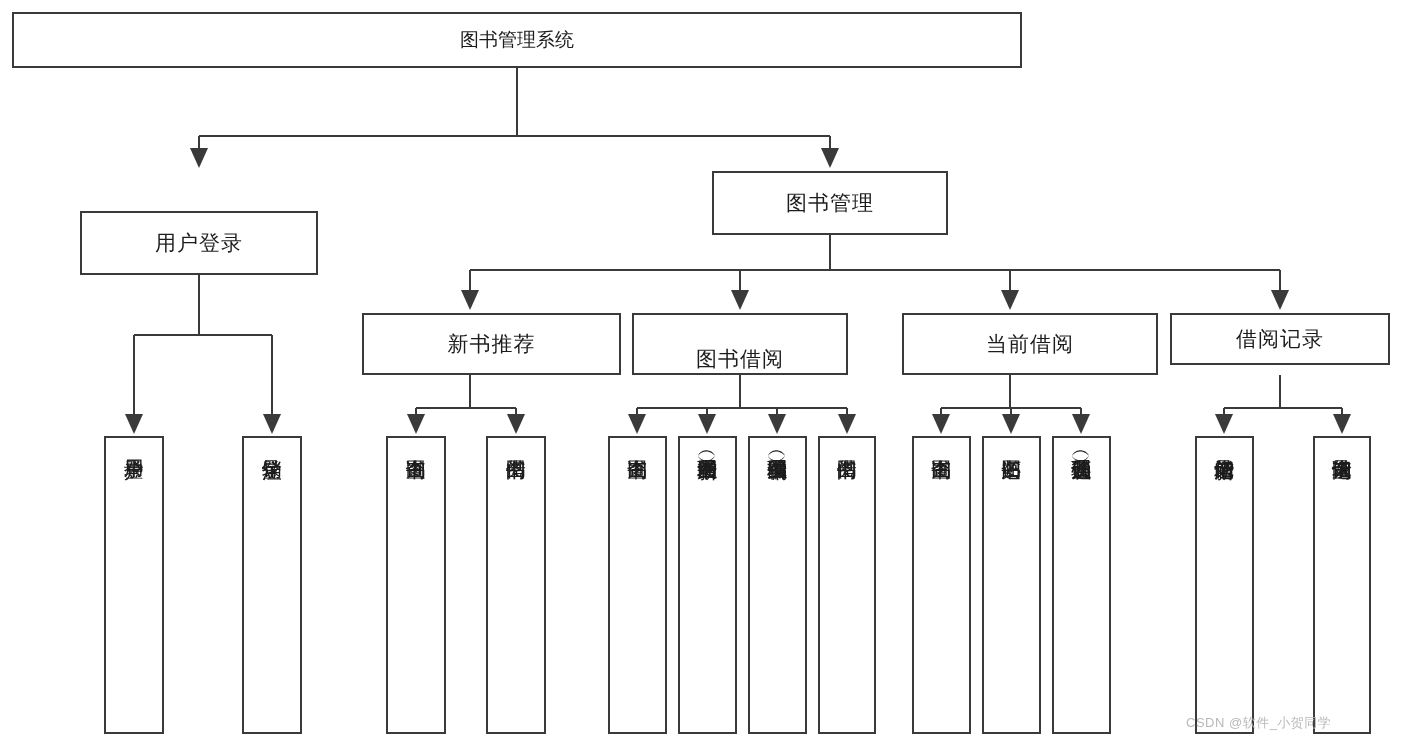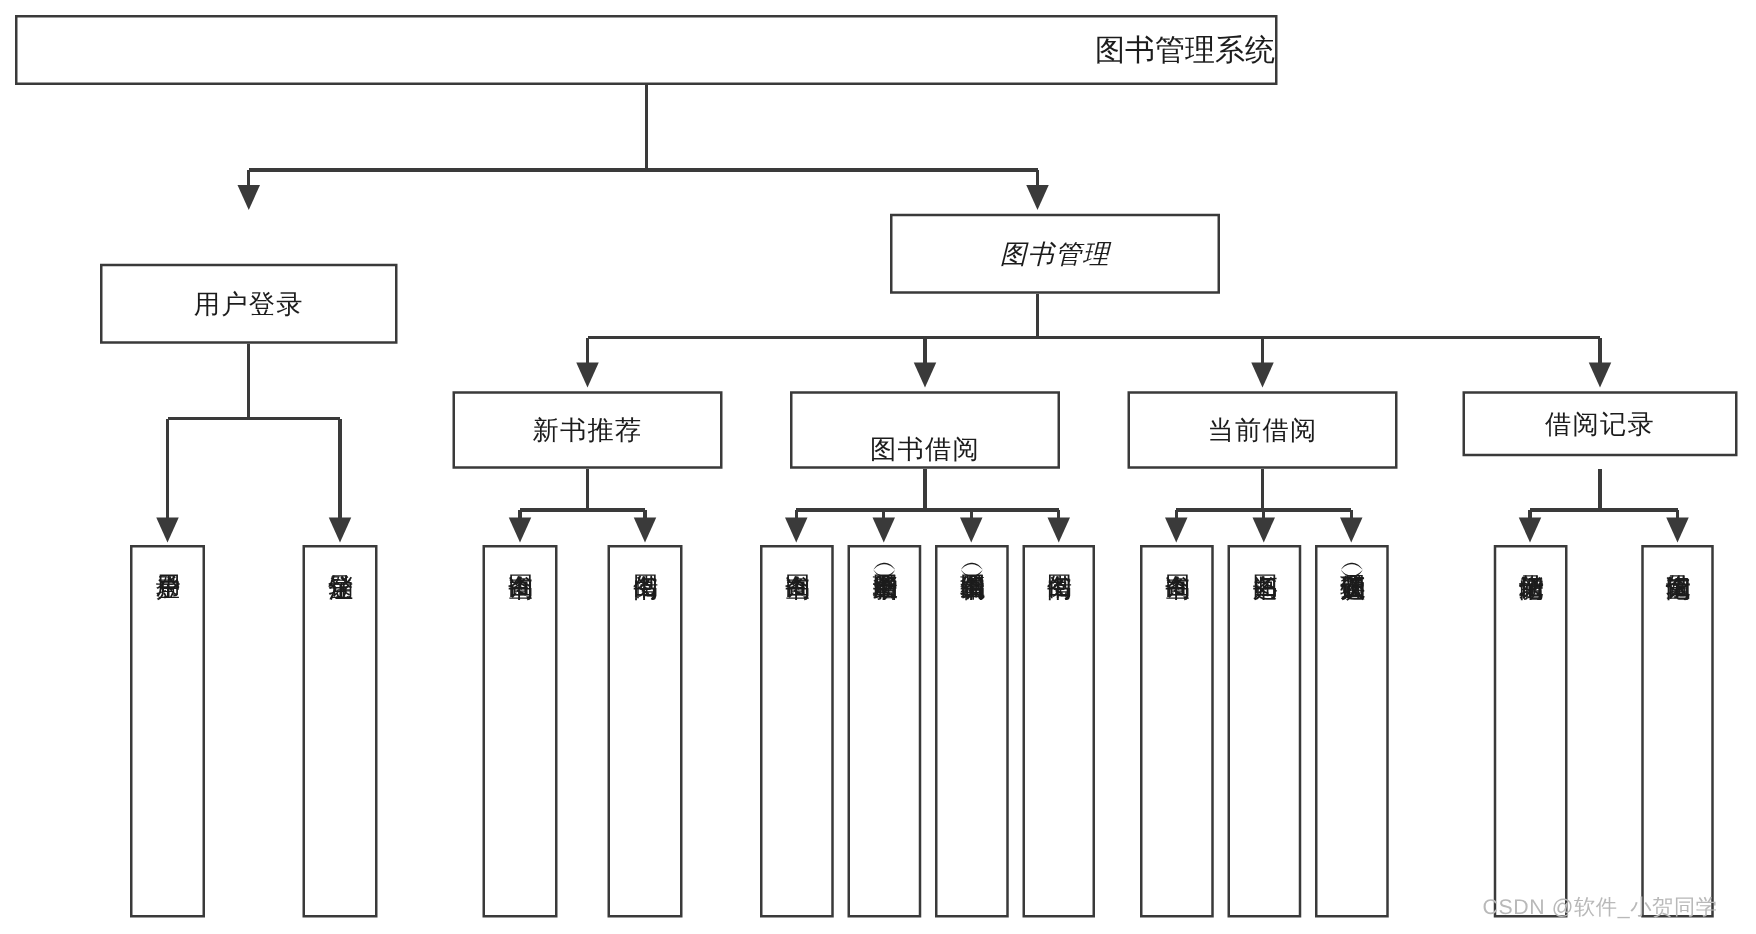--- a/index.html
+++ b/index.html
@@ -45,28 +45,27 @@
     padding-top: 6px;
   }
   .leaf-text {
     writing-mode: vertical-rl;
     text-orientation: upright;
     line-height: 1.22;
     white-space: nowrap;
     display: block;
   }
   .node.root {
-    font-size: 24px;
-    justify-content: flex-end;
+    font-size: 19px;
   }
   #watermark {
     position: absolute;
     left: 1186px;
     top: 714px;
-    font-size: 17px;
+    font-size: 13px;
     color: #b9b9b9;
     white-space: nowrap;
     letter-spacing: 0.5px;
   }
 </style>
 </head>
 <body>
 
 <div id="canvas">
 
@@ -126,32 +125,32 @@
     </svg>
 
   <div class="node root" style="left: 12px; top: 12px; width: 1010px; height: 56px;">
     <span>图书管理系统</span>
   </div>
 
   <div id="level2-layer">
       <div class="node horiz" style="left: 80px; top: 171px; width: 238px; height: 64px; margin-top: 40px;">
         <span>用户登录</span>
       </div>
-      <div class="node horiz" style="left: 712px; top: 171px; width: 264px; height: 64px; font-style: italic;">
+      <div class="node horiz" style="left: 712px; top: 171px; width: 236px; height: 64px;">
         <span>图书管理</span>
       </div>
     </div>
   <div id="level3-layer">
-      <div class="node horiz" style="left: 362px; top: 313px; width: 216px; height: 62px; justify-content: center;">
+      <div class="node horiz" style="left: 362px; top: 313px; width: 259px; height: 62px; justify-content: center;">
         <span>新书推荐</span>
       </div>
       <div class="node horiz" style="left: 632px; top: 313px; width: 216px; height: 62px; align-items: flex-end;">
         <span>图书借阅</span>
       </div>
-      <div class="node horiz" style="left: 902px; top: 313px; width: 216px; height: 62px;">
+      <div class="node horiz" style="left: 902px; top: 313px; width: 256px; height: 62px;">
         <span>当前借阅</span>
       </div>
       <div class="node horiz" style="left: 1170px; top: 313px; width: 220px; height: 52px; text-align: center;">
         <span>借阅记录</span>
       </div>
     </div>
   <div id="leaf-layer">
       <div class="node leaf" style="left: 104px; top: 436px; width: 60px; height: 298px;">
         <span class="leaf-text">用户登录</span>
       </div>

